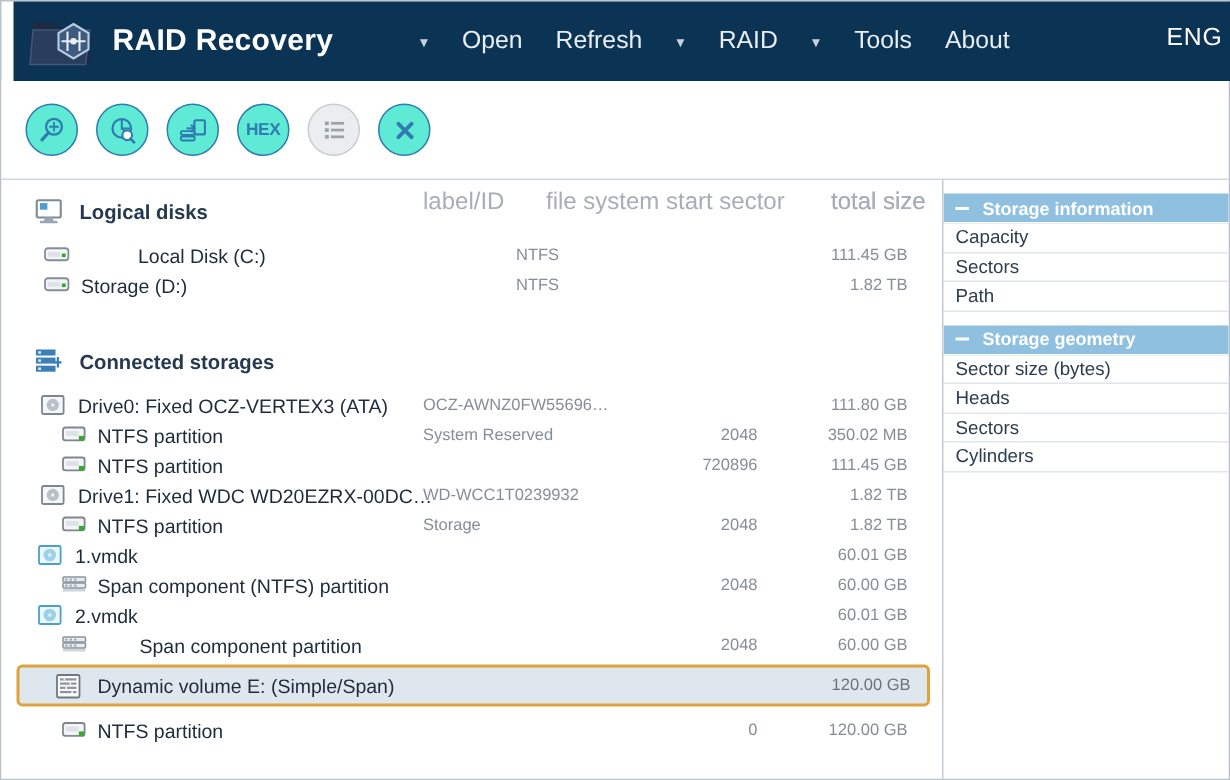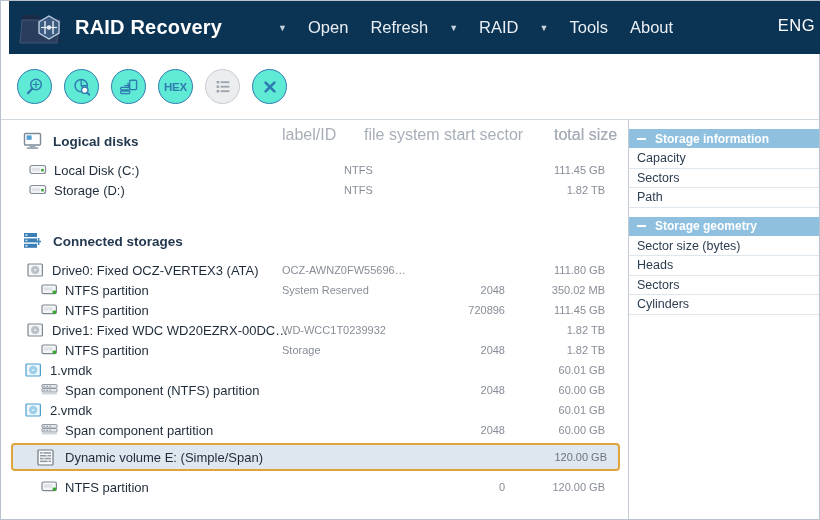--- a/index.html
+++ b/index.html
@@ -203,21 +203,21 @@
             <rect x="6.5" y="13" width="6" height="2.6" fill="#9aa6b2"></rect>
             <rect x="3.6" y="15.2" width="11.8" height="1.7" rx=".8" fill="#9aa6b2"></rect>
           </svg>
         </span>
         <span class="sec-title">Logical disks</span>
         <span class="colhdr" style="left:363px;top:6px;">file system</span>
         <span class="colhdr" style="left:553px;top:6px;">total size</span>
       </div>
 
       <div style="margin-top:6px;">
-        <div class="row" style="padding-left:28px;">
+        <div class="row" style="padding-left:28px;gap:38px;">
           <span class="ricon">
             <svg width="18" height="13" viewBox="0 0 18 13">
               <rect x="1" y="2.5" width="15.6" height="8" rx="2" fill="#f2f4f6" stroke="#848e99" stroke-width="1.2"></rect>
               <rect x="3" y="5" width="8" height="3.2" fill="#dfe3e8"></rect>
               <rect x="12.2" y="6" width="2.6" height="2.4" fill="#36a832"></rect>
             </svg>
           </span>
           <span class="rname" style="margin-left:7px;">Local Disk (C:)</span>
           <span class="cell" style="left:343px;">NTFS</span>
           <span class="cell num" style="left:500px;width:104px;">111.45 GB</span>
@@ -368,21 +368,21 @@
               <circle cx="8.2" cy="7" r="4.2" fill="#9fd0ea"></circle>
               <circle cx="8.2" cy="7" r="1.1" fill="#eaf5fb"></circle>
             </svg>
           </span>
           <span class="rname" style="margin-left:7px;">2.vmdk</span>
           <span class="cell" style="left:281px;"></span>
           <span class="cell num" style="left:400px;width:104px;"></span>
           <span class="cell num" style="left:500px;width:104px;">60.01 GB</span>
         </div>
 
-        <div class="row" style="padding-left:40px;">
+        <div class="row" style="padding-left:40px;gap:28px;">
           <span class="ricon">
             <svg width="18" height="13" viewBox="0 0 18 13">
               <rect x="1" y="1.6" width="15" height="3.4" rx=".6" fill="#e9ecef" stroke="#8b949d" stroke-width="1"></rect>
               <rect x="1" y="5.6" width="15" height="3.4" rx=".6" fill="#e9ecef" stroke="#8b949d" stroke-width="1"></rect>
               <rect x="2.4" y="2.8" width="1.6" height="1.2" fill="#9aa3ab"></rect>
               <rect x="2.4" y="6.8" width="1.6" height="1.2" fill="#9aa3ab"></rect>
               <rect x="5.4" y="2.8" width="1.6" height="1.2" fill="#9aa3ab"></rect>
               <rect x="5.4" y="6.8" width="1.6" height="1.2" fill="#9aa3ab"></rect>
               <rect x="8.4" y="2.8" width="1.6" height="1.2" fill="#9aa3ab"></rect>
               <rect x="8.4" y="6.8" width="1.6" height="1.2" fill="#9aa3ab"></rect>

